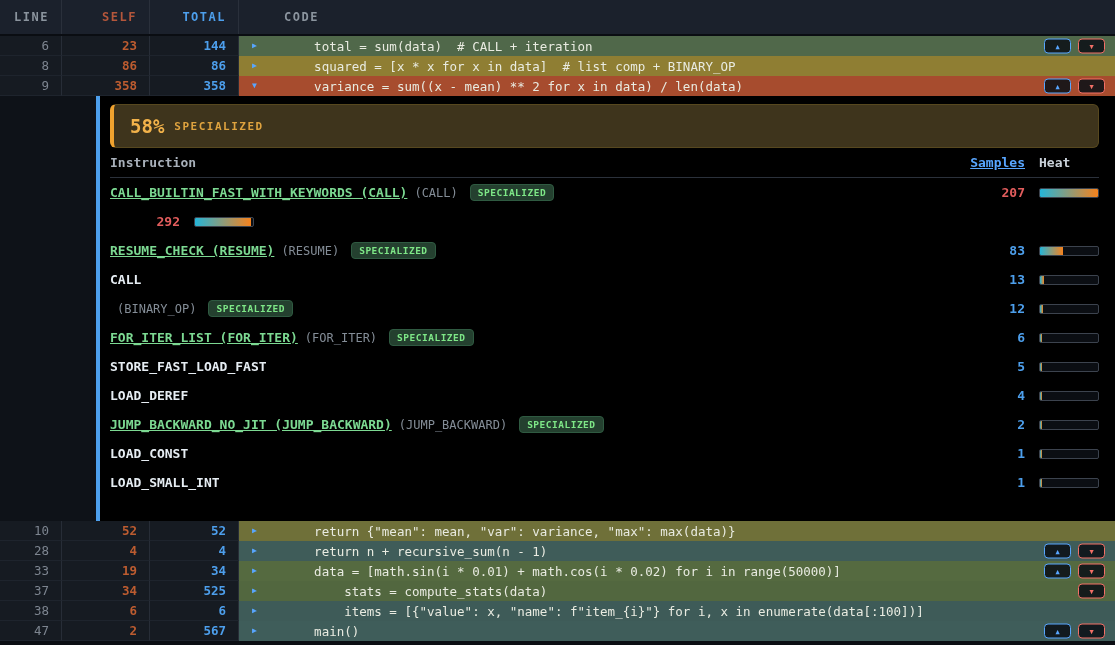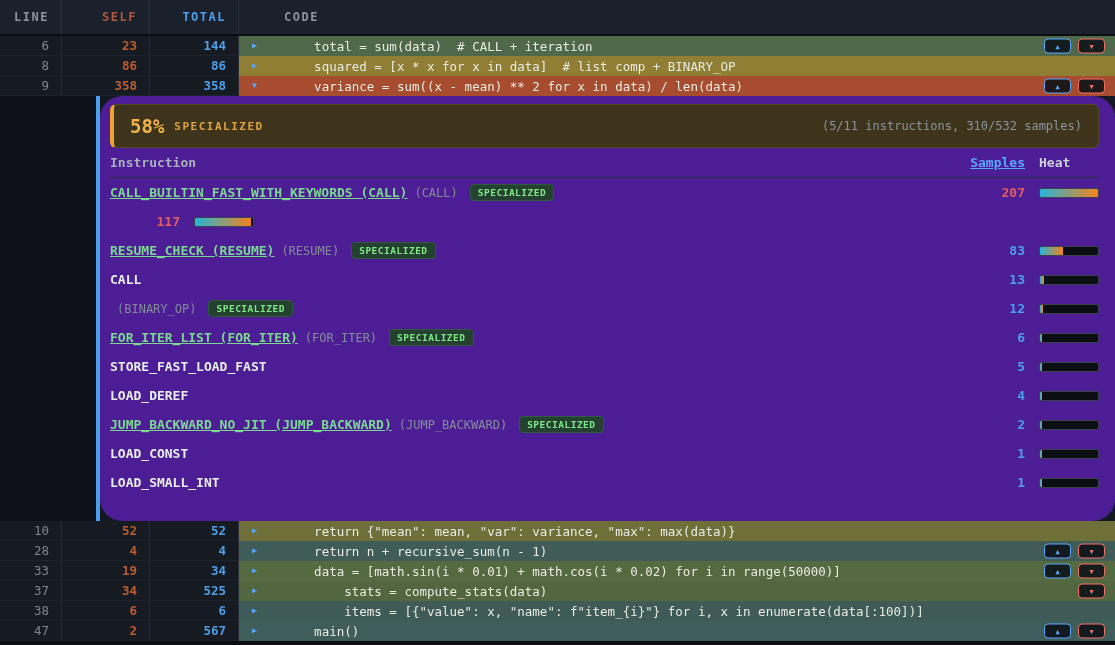--- a/index.html
+++ b/index.html
@@ -42,21 +42,21 @@
   .navbtn {
     width:27px; height:15px; border-radius:4px; background:rgba(13,17,23,0.88);
     display:flex; align-items:center; justify-content:center; font-size:7px; cursor:pointer;
   }
   .navbtn.up   { border:1.5px solid #58a6ff; color:#58a6ff; }
   .navbtn.down { border:1.5px solid #f47067; color:#f47067; }
   
   .panel { display:flex; height:425px; }
   .gutter { width:96px; background:#0e1218; flex:none; }
   .accent-line { width:4px; background:#4d9fec; flex:none; }
-  .panel-content { flex:1; background:#4c1d95; padding:8px 16px 0 10px; overflow:hidden;border-radius:22px; }
+  .panel-content { flex:1; background:#000000; padding:8px 16px 0 10px; overflow:hidden; }
   .banner {
     height:44px; background:#3e341c; border:1px solid #57481f; border-left:4px solid #efa22f;
     border-radius:6px; display:flex; align-items:center; padding:0 16px;
   }
   .banner-pct { font-size:19px; font-weight:bold; color:#f2b24a; }
   .banner-label { margin-left:10px; font-size:11px; font-weight:bold; letter-spacing:1.5px; color:#dfa33f; }
   .banner-summary { margin-left:auto; font-size:12px; color:#8b949e; }
   .ilist-header {
     display:flex; align-items:center; height:30px; 
     border-bottom:1px solid #2b313b;
@@ -134,21 +134,20 @@
     </div>
 
   <div class="panel">
     <div class="gutter"></div>
     <div class="accent-line"></div>
     <div class="panel-content">
 
       <div class="banner">
         <span class="banner-pct">58%</span>
         <span class="banner-label">SPECIALIZED</span>
-        <span class="banner-summary">(5/11 instructions, 310/532 samples)</span>
       </div>
 
       <div class="ilist-header">
         <div class="ih-name">Instruction</div>
         <div class="ih-samples">Samples</div>
         <div class="ih-heat">Heat</div>
       </div>
 
       <div id="instr-rows">
           <div class="irow">
@@ -156,21 +155,21 @@
               <span class="iname spec">CALL_BUILTIN_FAST_WITH_KEYWORDS (CALL)</span>
               <span class="ibase">(CALL)</span>
               <span class="ibadge">SPECIALIZED</span>
             </div>
             <div class="isamples hot">207</div>
             <div class="heatbar">
               <div class="heatfill" style="width: 100%;"></div>
             </div>
           </div>
           <div class="irow">
-            <div class="isamples hot">117</div>
+            <div class="isamples hot">292</div>
             <div class="heatbar">
               <div class="heatfill" style="width: 95.7%;"></div>
             </div>
           </div>
           <div class="irow">
             <div class="irow-name">
               <span class="iname spec">RESUME_CHECK (RESUME)</span>
               <span class="ibase">(RESUME)</span>
               <span class="ibadge">SPECIALIZED</span>
             </div>

